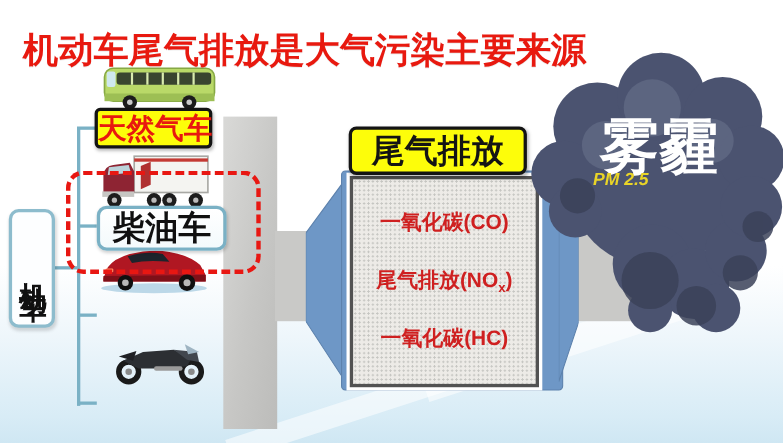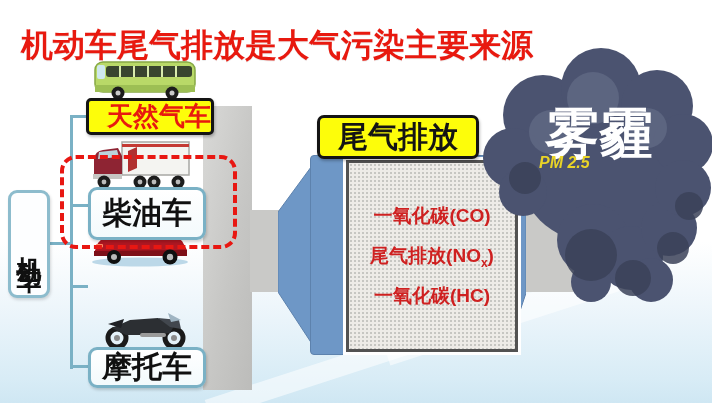--- a/index.html
+++ b/index.html
@@ -27,21 +27,21 @@
   
   .muffler-flange{position:absolute;z-index:2;}
   .muffler-body{position:absolute;left:310px;top:155px;width:200px;height:198px;
     background:#6e97c6;border:1px solid #5d82ad;border-radius:4px;z-index:2;}
   .pollutant-box{
     position:absolute;left:318px;top:160px;width:166px;height:186px;z-index:3;
     border:3px solid #525252;box-shadow:0 0 0 3px #ffffff;
     background-color:#edebe7;
     background-image:radial-gradient(#c6c6c2 0.9px,transparent 1px);
     background-size:4px 4px;
-    display:flex;flex-direction:column;justify-content:center;align-items:center;row-gap:4px;margin-left:28px;
+    display:flex;flex-direction:column;justify-content:center;align-items:center;row-gap:17px;
   }
   .pollutant-item{
     height:36px;line-height:36px;font-size:19px;font-weight:800;color:#cf2020;
     white-space:nowrap;text-align:center;
   }
   .pollutant-item sub{font-size:12px;font-weight:800;}
 
   .exhaust-header{
     position:absolute;left:317px;top:103px;width:162px;height:44px;z-index:5;
     background:#fdfd0a;border:3px solid #141414;border-radius:7px;
@@ -72,27 +72,27 @@
   }
 
   .node-box{
     position:absolute;left:88px;width:118px;z-index:4;box-sizing:border-box;
     background:linear-gradient(180deg,#ffffff,#f3fafc);
     border:3px solid #7ab1c5;border-radius:9px;
     display:flex;align-items:center;justify-content:center;
     font-size:30px;font-weight:900;color:#101010;white-space:nowrap;
     box-shadow:1px 2px 3px rgba(0,0,0,.18);
   }
-  .node-diesel{top:187px;height:53px;}
+  .node-diesel{top:187px;height:41px;}
   .node-gasoline{top:266px;height:42px;}
   .node-moto{top:347px;height:41px;}
   .node-naturalgas{
-    position:absolute;left:86px;top:98px;width:128px;height:37px;z-index:4;box-sizing:border-box;
+    position:absolute;left:86px;top:98px;width:107px;height:37px;z-index:4;box-sizing:border-box;
     background:#fdfd0a;border:3px solid #141414;border-radius:5px;
-    display:flex;align-items:center;justify-content:flex-end;
+    display:flex;align-items:center;justify-content:flex-start;
     font-size:26px;font-weight:900;color:#e8190f;white-space:nowrap;
     box-shadow:1px 2px 3px rgba(0,0,0,.25);
   }
 
   .vehicle-img{position:absolute;z-index:3;}
   .bus-img{left:92px;top:56px;width:106px;height:46px;}
   .truck-img{left:92px;top:138px;width:100px;height:52px;}
   .car-img{left:90px;top:223px;width:102px;height:45px;}
   .moto-img{left:100px;top:306px;width:92px;height:44px;}
 
@@ -202,23 +202,20 @@
     <polygon points="8,18 24,13 21,22" fill="#1f2125"></polygon>
     <rect x="40" y="27" width="26" height="4" rx="2" fill="#9a9a9a"></rect>
   </svg>
 
   <div class="node-naturalgas">
     <span>天然气车</span>
   </div>
   <div class="node-box node-diesel">
     <span>柴油车</span>
   </div>
-  <div class="node-box node-moto">
-    <span>摩托车</span>
-  </div>
 
   <div class="dashed-box"></div>
 
   <svg class="smog-cloud" viewBox="0 0 239 265">
     <g fill="#4b5370">
       <circle cx="122" cy="125" r="78"></circle>
       <circle cx="70" cy="75" r="40"></circle>
       <circle cx="128" cy="48" r="40"></circle>
       <circle cx="184" cy="66" r="36"></circle>
       <circle cx="210" cy="104" r="30"></circle>

